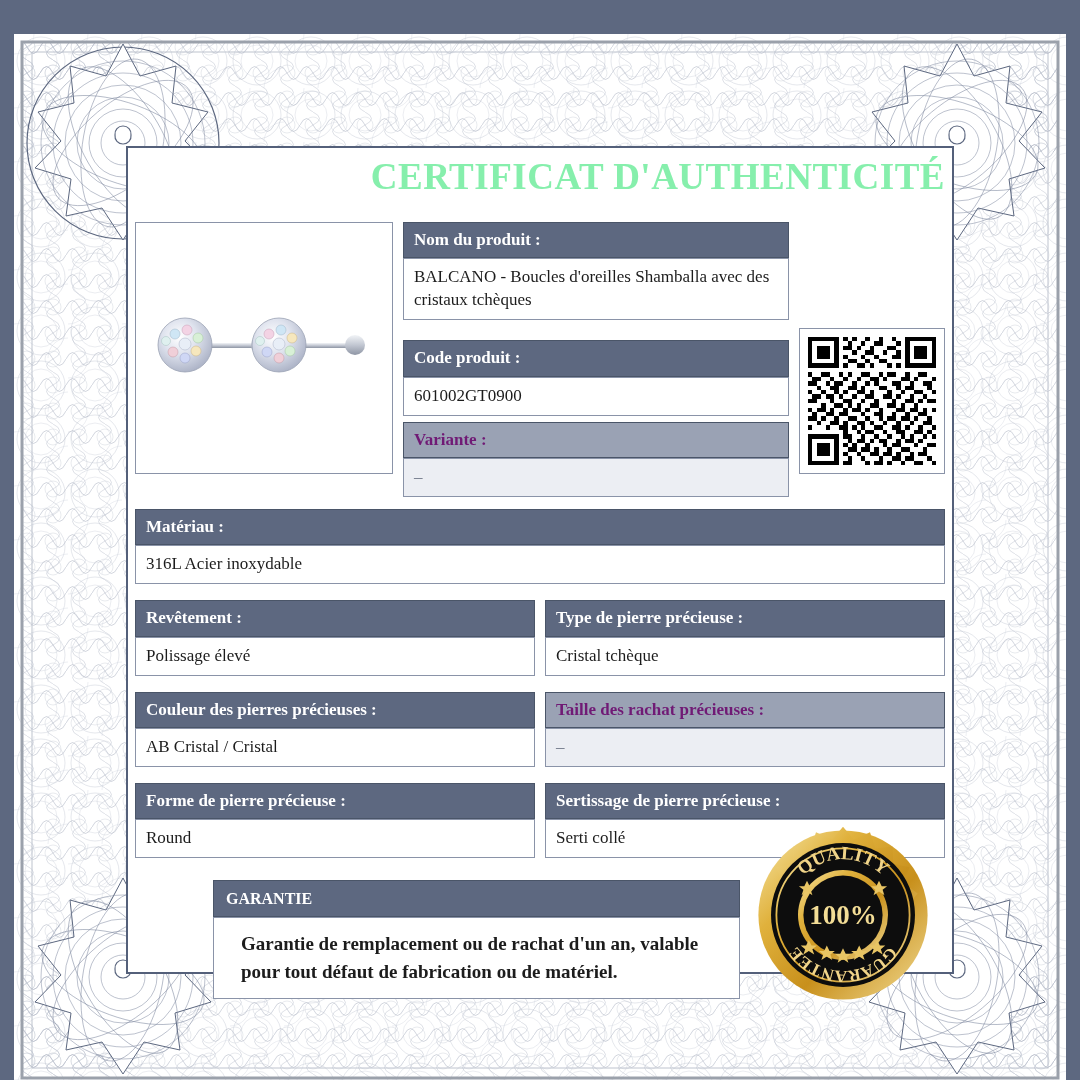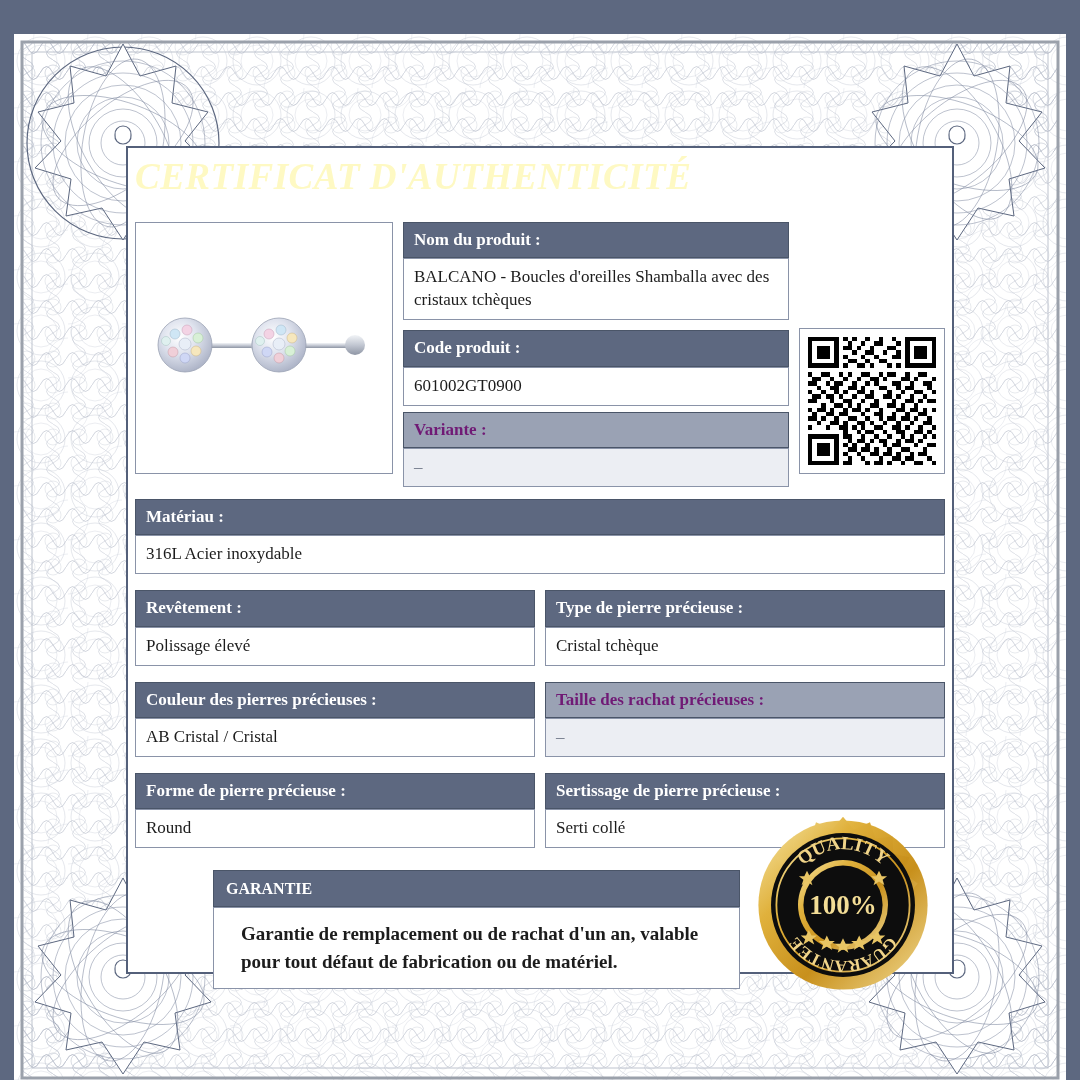--- a/index.html
+++ b/index.html
@@ -29,28 +29,27 @@
   .corner.tl{left:4px;top:4px;}
   .corner.tr{right:4px;top:4px;}
   .corner.bl{left:4px;bottom:4px;}
   .corner.br{right:4px;bottom:4px;}
 
   
   .content{
     position:absolute;left:135px;top:135px;width:810px;
   }
   .title{
-    text-align:left;
+    text-align:right;
     font-size:37px;
     font-weight:bold;
     letter-spacing:.5px;
-    color:#fef9c3;
+    color:#86efac;
     margin:20px 0 24px 0;
     font-family:"Liberation Serif", serif;
-    font-style:italic;
   }
   .hdr{
     background:#5d6880;color:#ffffff;
     font-weight:bold;font-size:17px;
     padding:7px 10px;
     border:1px solid #4a５56a;
     border:1px solid #4a5568;
     box-sizing:border-box;
     line-height:1.2;
   }
@@ -65,21 +64,21 @@
   }
   .val.muted{background:#eceef3;color:#6b7384;}
 
   
   .top{display:flex;gap:10px;align-items:flex-start;}
   .photo{
     width:258px;height:252px;border:1px solid #8a93a8;background:#fff;
     display:flex;align-items:center;justify-content:center;flex:none;
     box-sizing:border-box;
   }
-  .topmid{flex:1;display:flex;flex-direction:column;gap:4px;}
+  .topmid{flex:1;display:flex;flex-direction:column;gap:14px;}
   .topmid .blk{margin-bottom:6px;}
   .qrbox{
     width:146px;height:146px;border:1px solid #8a93a8;background:#fff;
     display:flex;align-items:center;justify-content:center;flex:none;
     margin-top:106px;box-sizing:border-box;
   }
   .row2{display:flex;gap:10px;margin-top:16px;}
   .col{flex:1;}
   .fullblk{margin-top:6px;}
 

